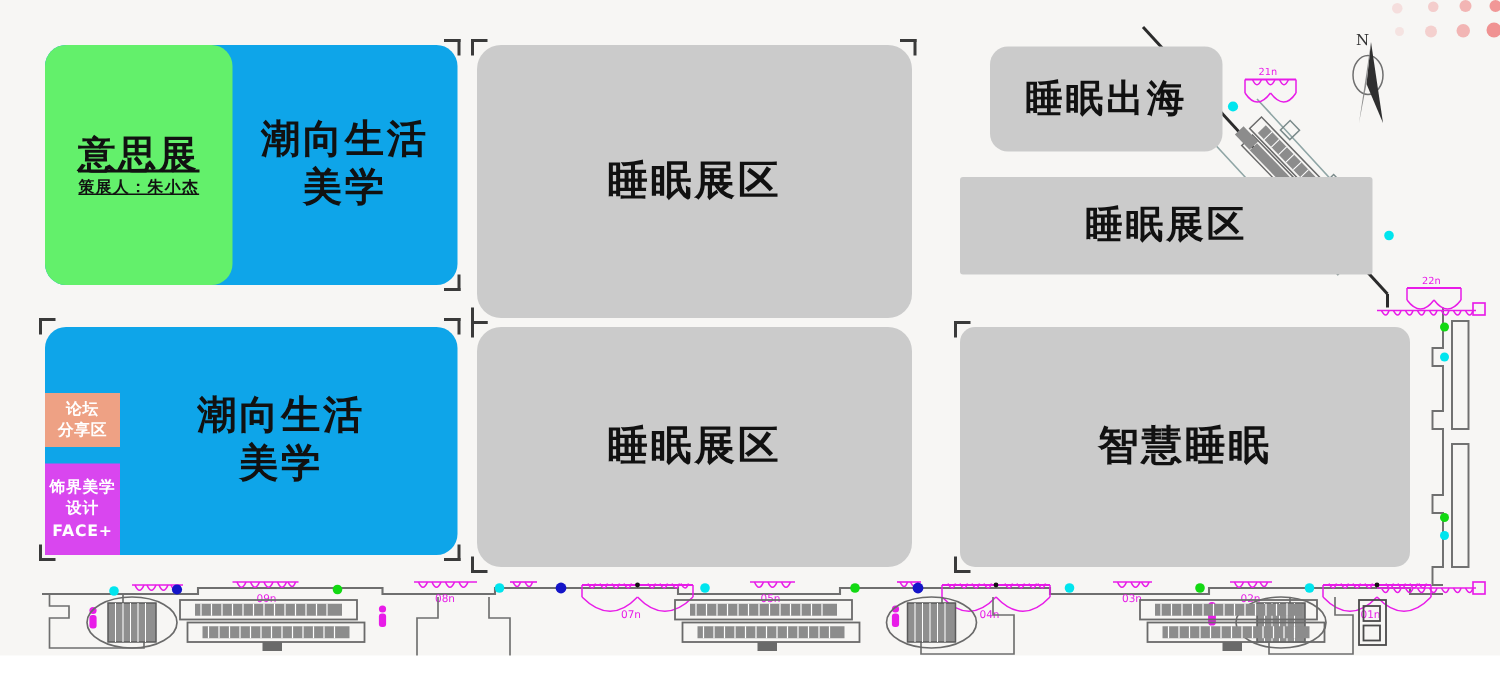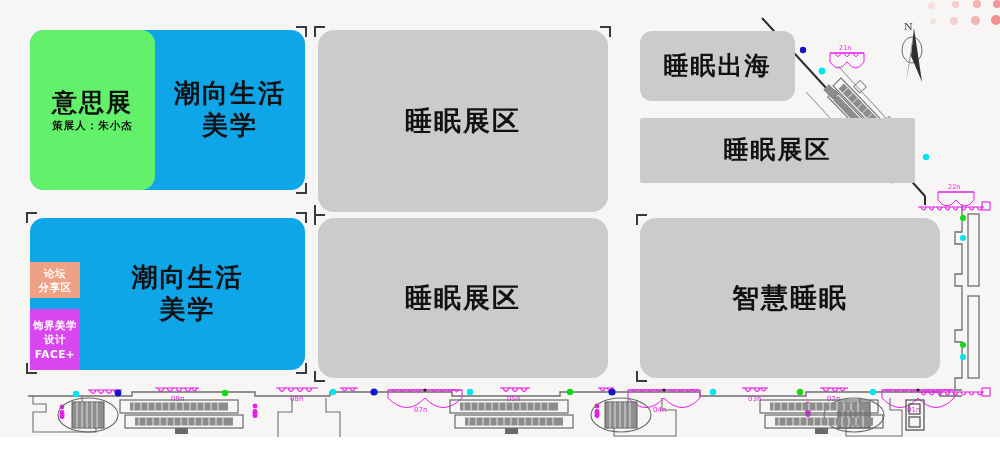--- a/index.html
+++ b/index.html
@@ -46,21 +46,21 @@
     letter-spacing: 2px;
     line-height: 1.22;
   }
   .booth .label { white-space: pre-line; }
 
   .rounded  { border-radius: 16px; }
   .rounded-sm { border-radius: 12px; }
 
   .gray  { background: #cbcbcb; }
   .yellow{ background: #0ea5e9; }
-  .green { background: #63f06b; }
+  .green { background: #63f06b; text-decoration: underline; }
 
   
   #b-yishi {
     left: 30px; top: 30px; width: 125px; height: 160px;
     border-radius: 14px;
     font-size: 25px;
     z-index: 4;
   }
   #b-yishi .sub {
     font-size: 10.5px;
@@ -73,21 +73,21 @@
     font-size: 26px;
     z-index: 3;
     padding-left: 125px;
     box-sizing: border-box;
   }
   #b-sleep-1 {
     left: 318px; top: 30px; width: 290px; height: 182px;
     font-size: 27px;
   }
   #b-sleep-sea {
-    left: 640px; top: 31px; width: 155px; height: 70px;
+    left: 660px; top: 31px; width: 155px; height: 70px;
     font-size: 25px;
   }
   #b-sleep-2 {
     left: 640px; top: 118px; width: 275px; height: 65px;
     border-radius: 2px;
     font-size: 25px;
   }
   #b-chaoxiang-bot {
     left: 30px; top: 218px; width: 275px; height: 152px;
     border-radius: 14px;
@@ -96,20 +96,21 @@
     padding-left: 40px;
     box-sizing: border-box;
   }
   #b-sleep-3 {
     left: 318px; top: 218px; width: 290px; height: 160px;
     font-size: 27px;
   }
   #b-smart {
     left: 640px; top: 218px; width: 300px; height: 160px;
     font-size: 27px;
+    border-radius: 10px;
   }
 
   
   .tile {
     position: absolute;
     left: 30px;
     width: 50px;
     display: flex;
     align-items: center;
     justify-content: center;

